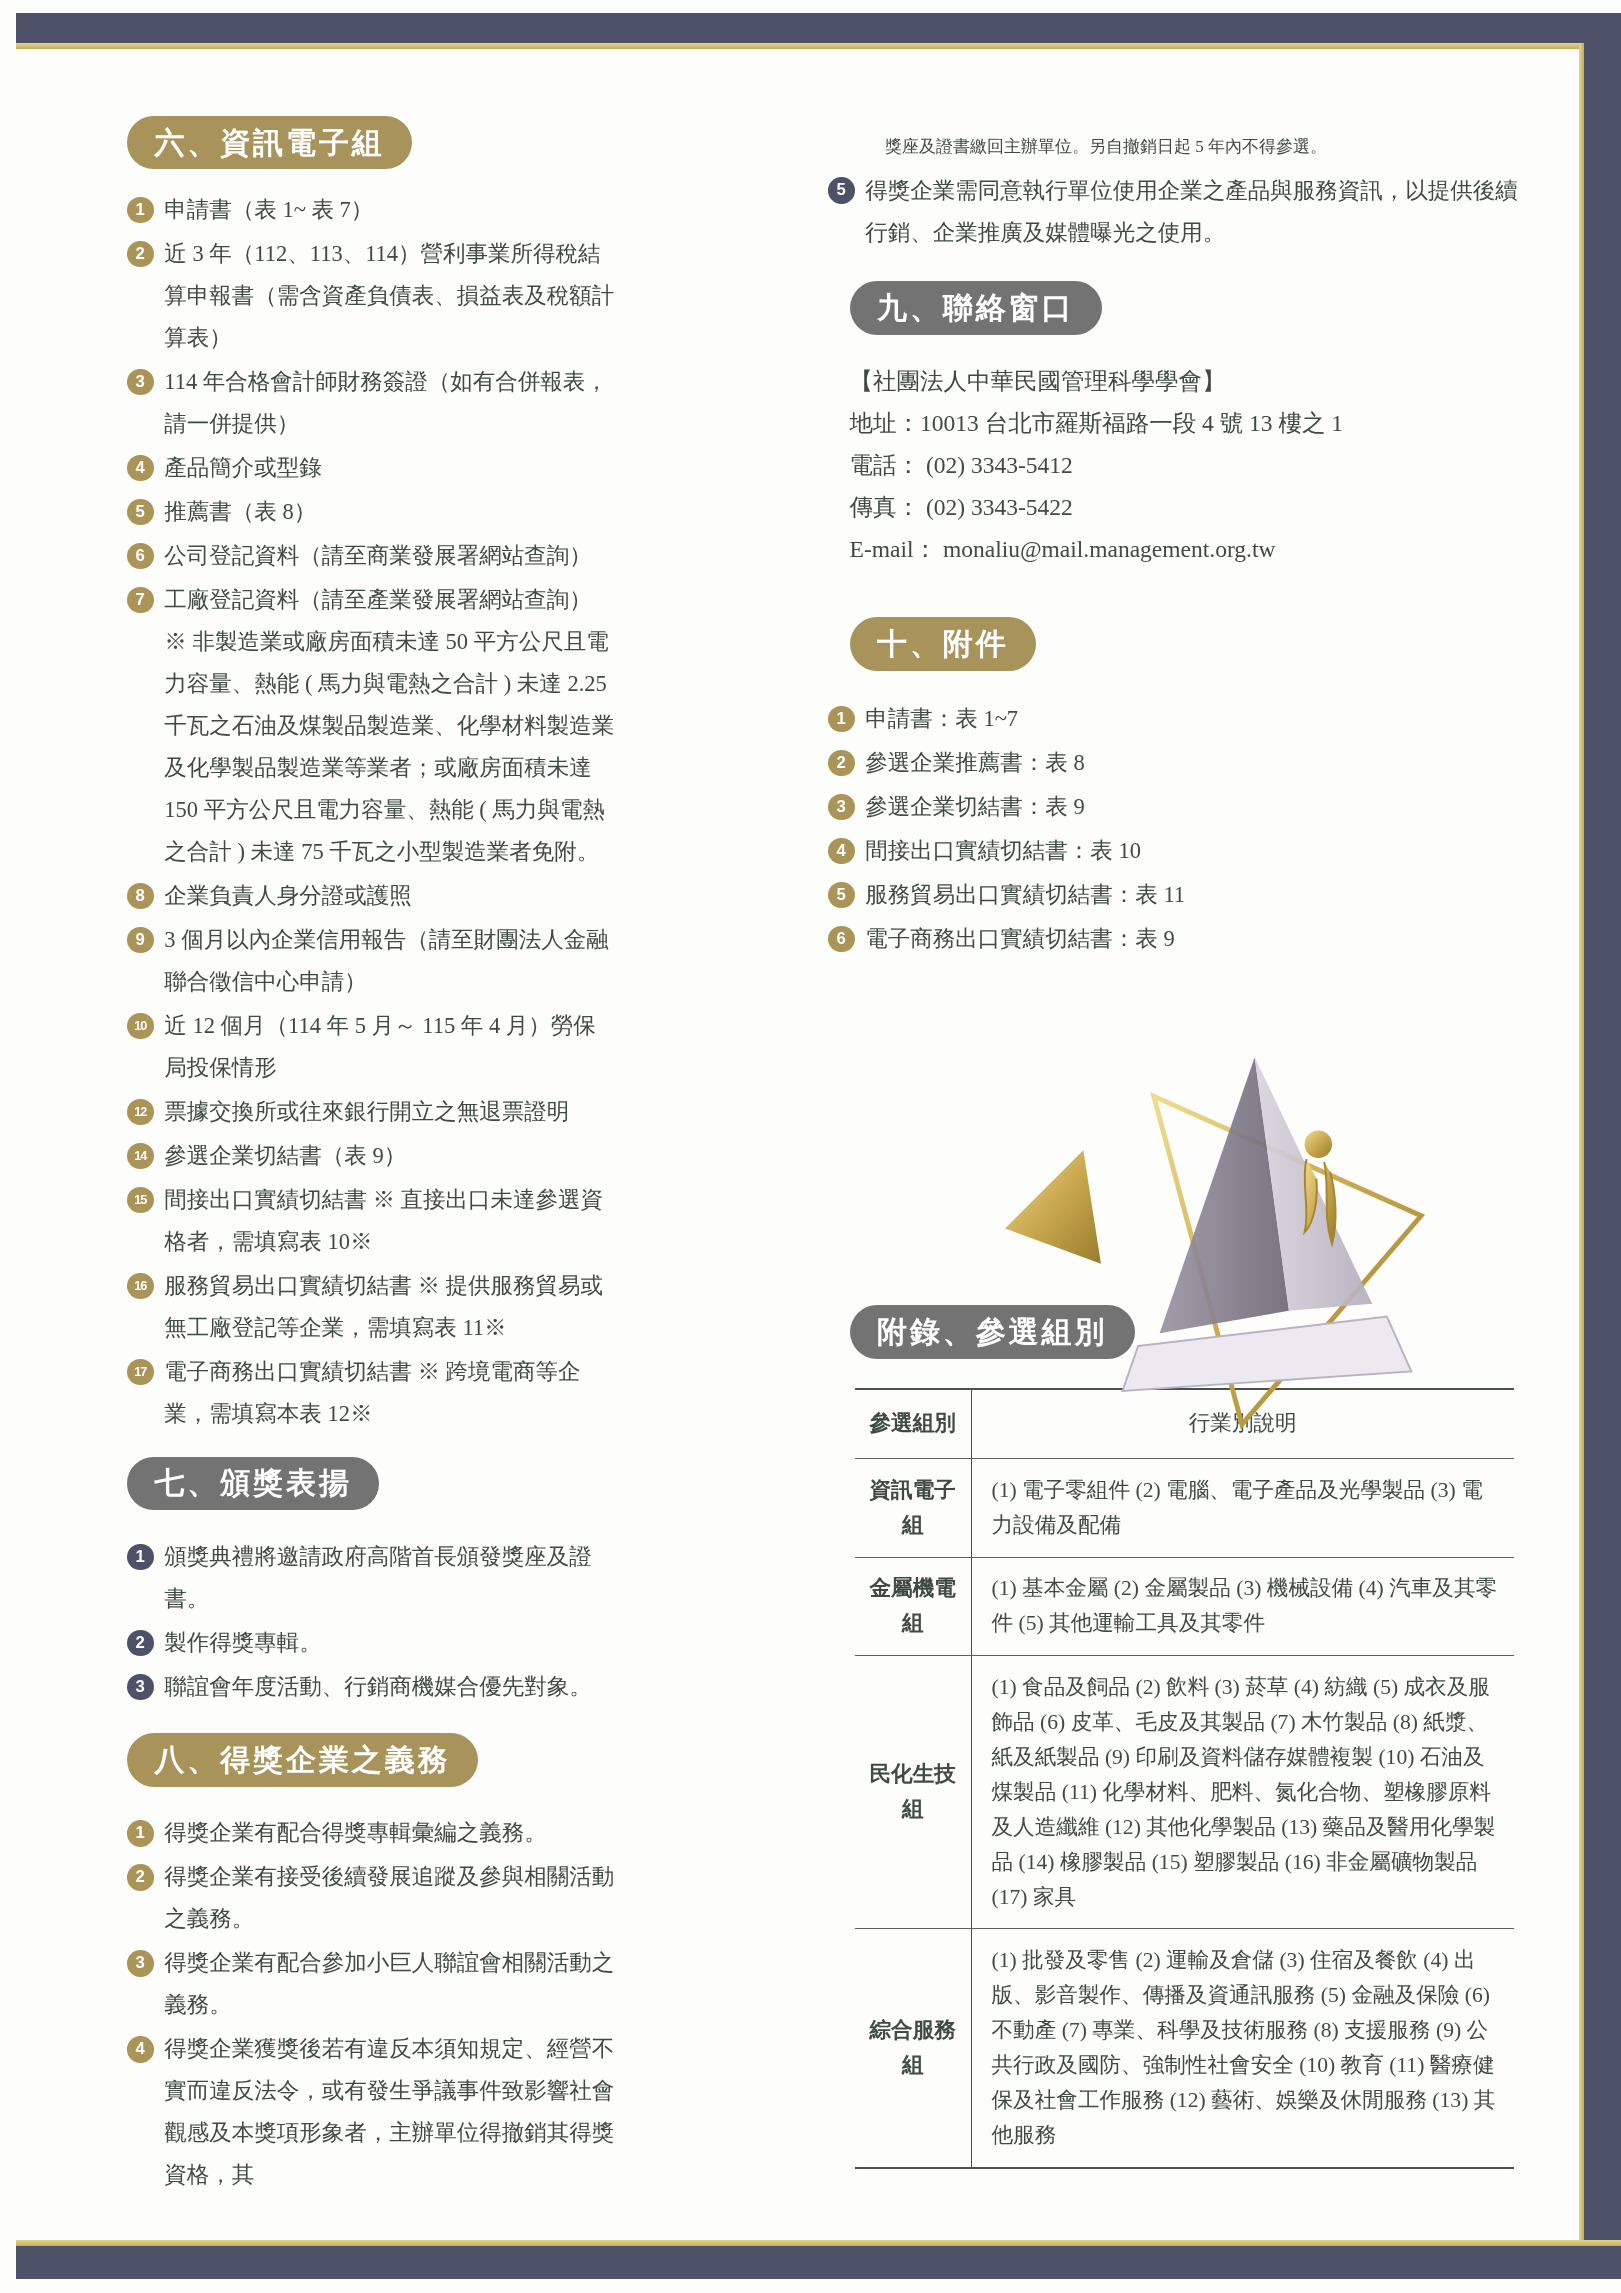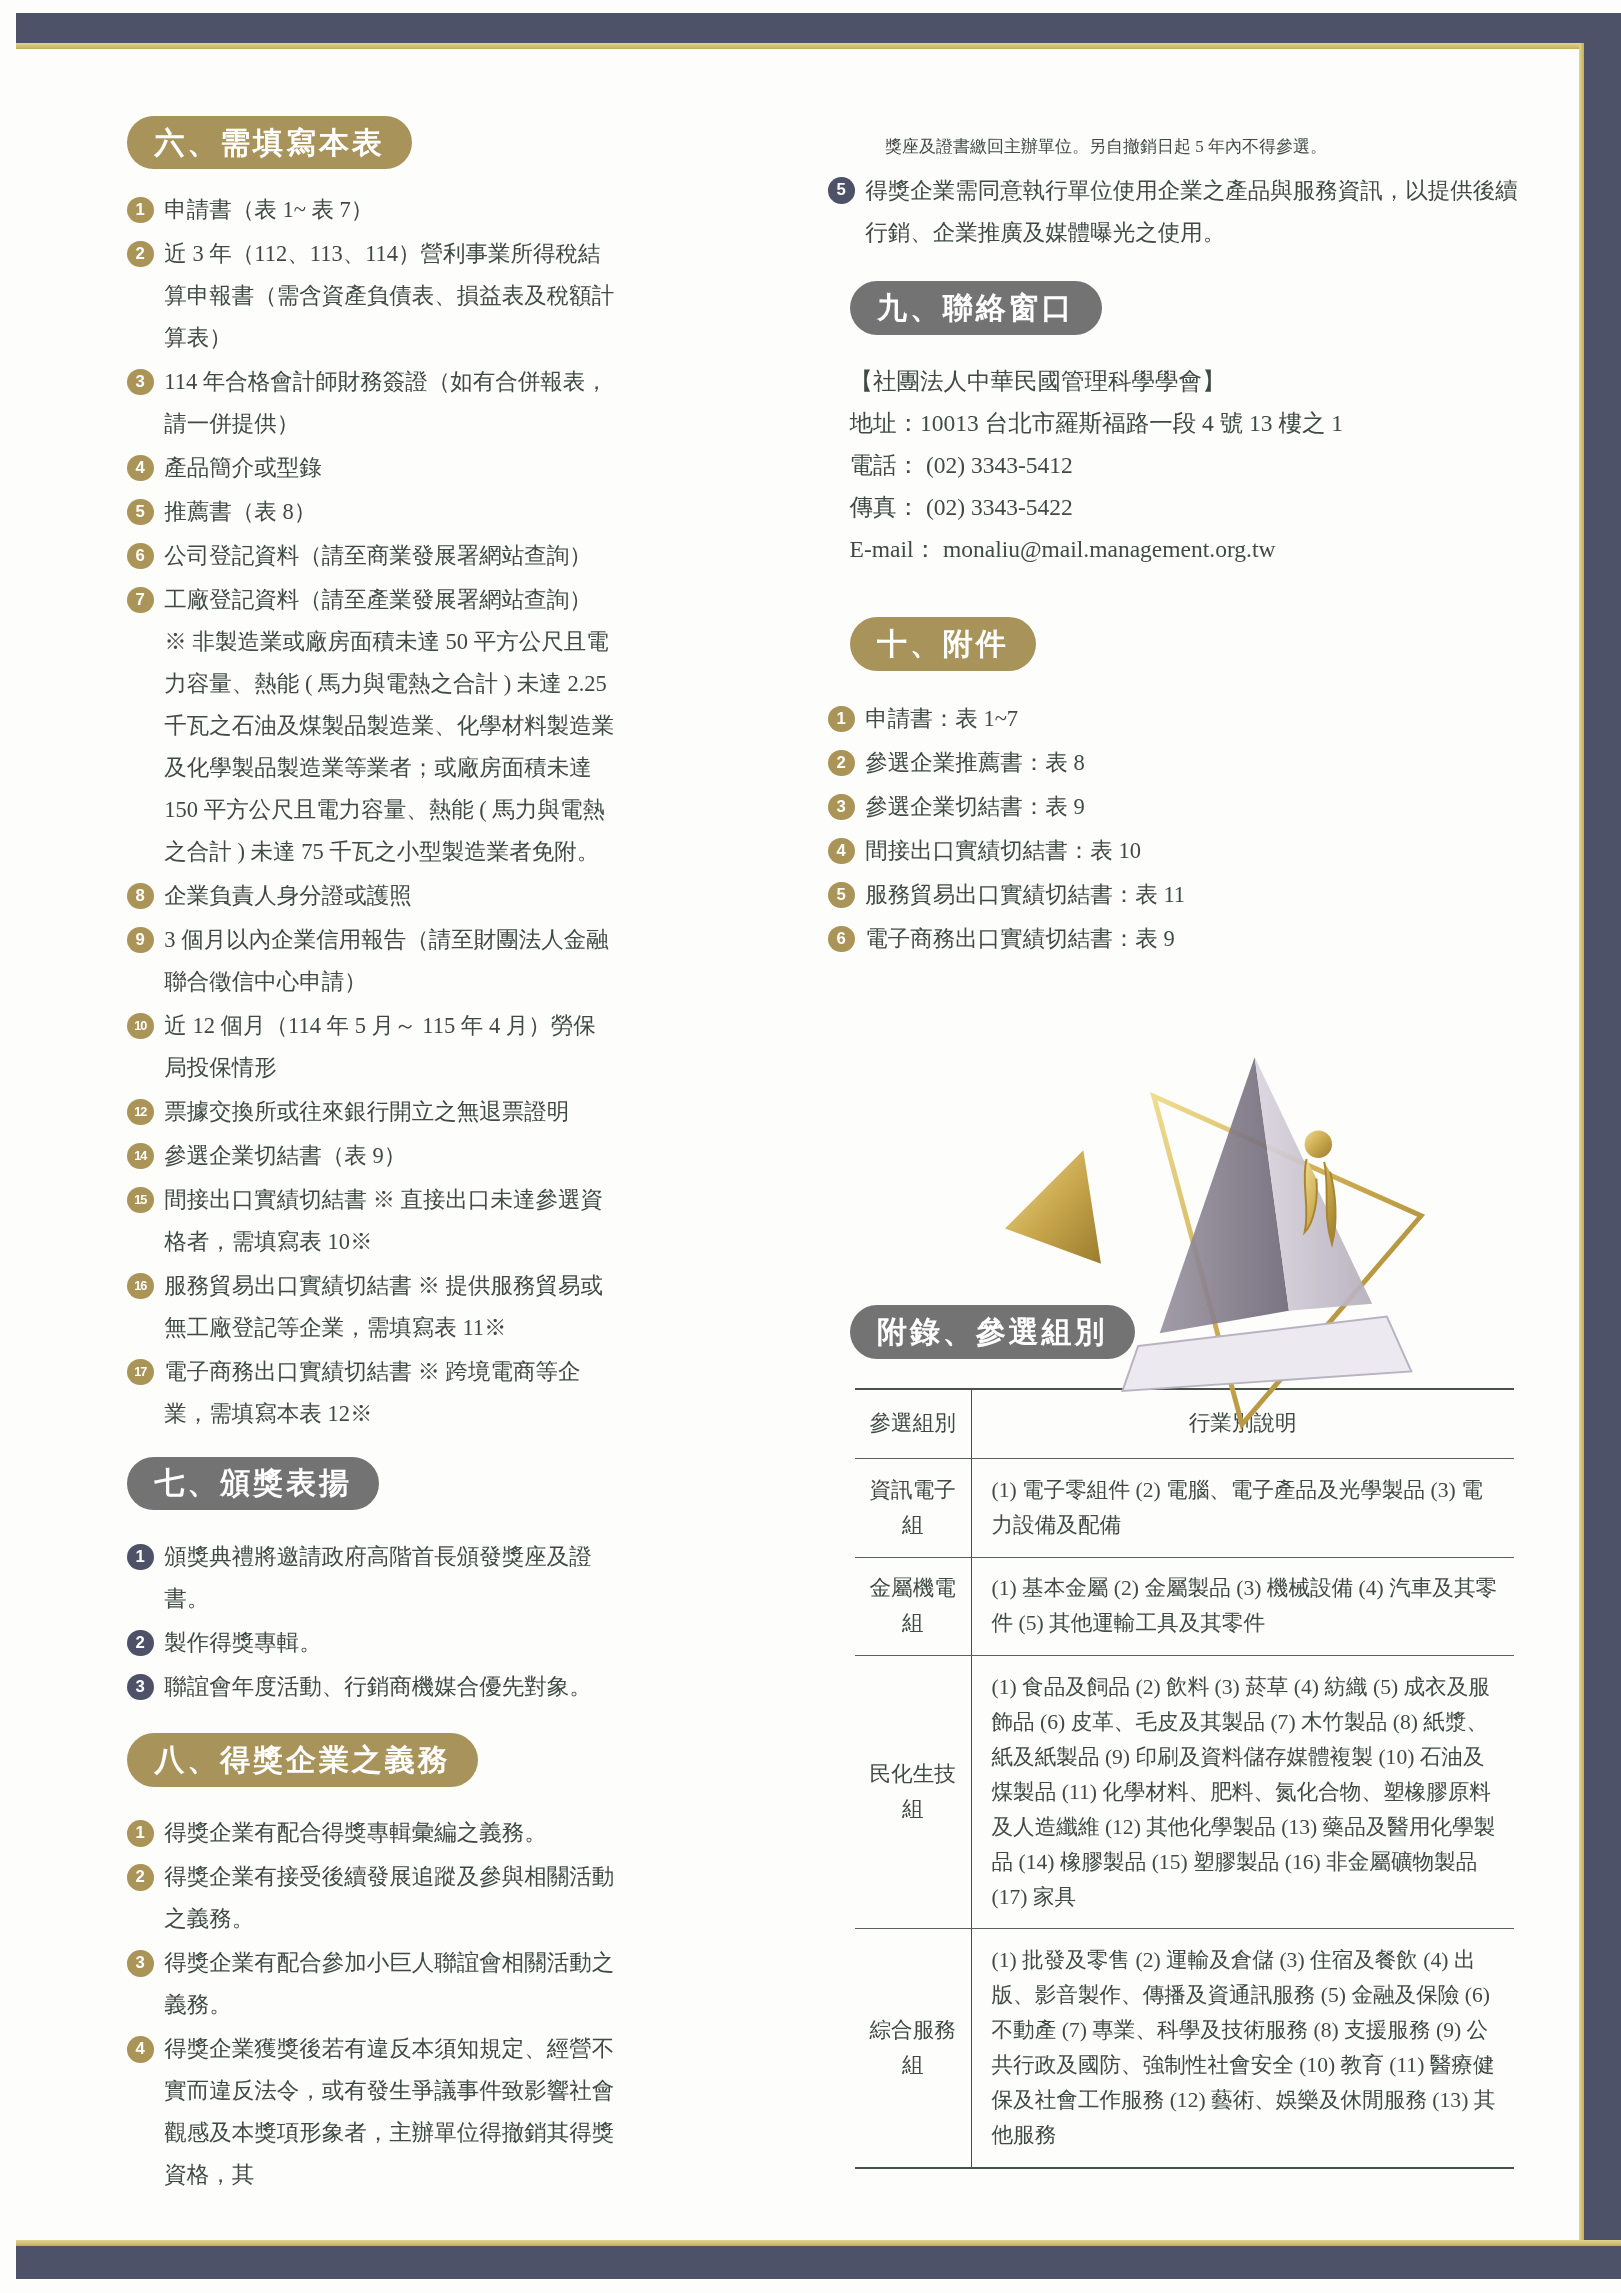--- a/index.html
+++ b/index.html
@@ -65,38 +65,38 @@
   .trophy{position:absolute;left:167px;top:907px;width:534px;height:421px;pointer-events:none;}
   
   table.appendix{
     border-collapse:collapse;margin-left:26.5px;margin-top:29px;width:659px;
     border-top:2px solid #49514b;border-bottom:2px solid #49514b;
   }
   table.appendix td,table.appendix th{
     font-weight:normal;font-size:21.6px;line-height:35px;color:#3f4a45;
     border-bottom:1px solid #5a615a;vertical-align:middle;
   }
-  table.appendix .gcol{width:111px;text-align:center;border-right:1.5px solid #49514b;padding:9.8px 5.9px;}
+  table.appendix .gcol{width:111px;text-align:center;border-right:1.5px solid #49514b;padding:9.8px 5.9px;font-weight:bold;}
   table.appendix .dcol{width:548px;text-align:left;padding:13.7px 9.8px 13.7px 19.6px;}
   table.appendix thead .gcol,table.appendix thead .dcol{text-align:center;padding:16.7px 5.9px;}
 </style>
 </head>
 <body>
 
 <div class="page">
 
   <div class="band top"></div>
   <div class="gold-rule top"></div>
   <div class="band right"></div>
   <div class="gold-rule rightv"></div>
   <div class="gold-rule bottom"></div>
   <div class="band bottom"></div>
 
   <div class="col left" id="left-col">
-      <section class="sec sec-six"><div class="badge gold">六、需填寫本表</div><div class="list">
+      <section class="sec sec-six"><div class="badge gold">六、資訊電子組</div><div class="list">
           <div class="item">
             <span class="circ gold">1</span>
             <div class="txt">申請書（表 1~ 表 7）</div>
           </div>
           <div class="item">
             <span class="circ gold">2</span>
             <div class="txt">近 3 年（112、113、114）營利事業所得稅結算申報書（需含資產負債表、損益表及稅額計算表）</div>
           </div>
           <div class="item">
             <span class="circ gold">3</span>

